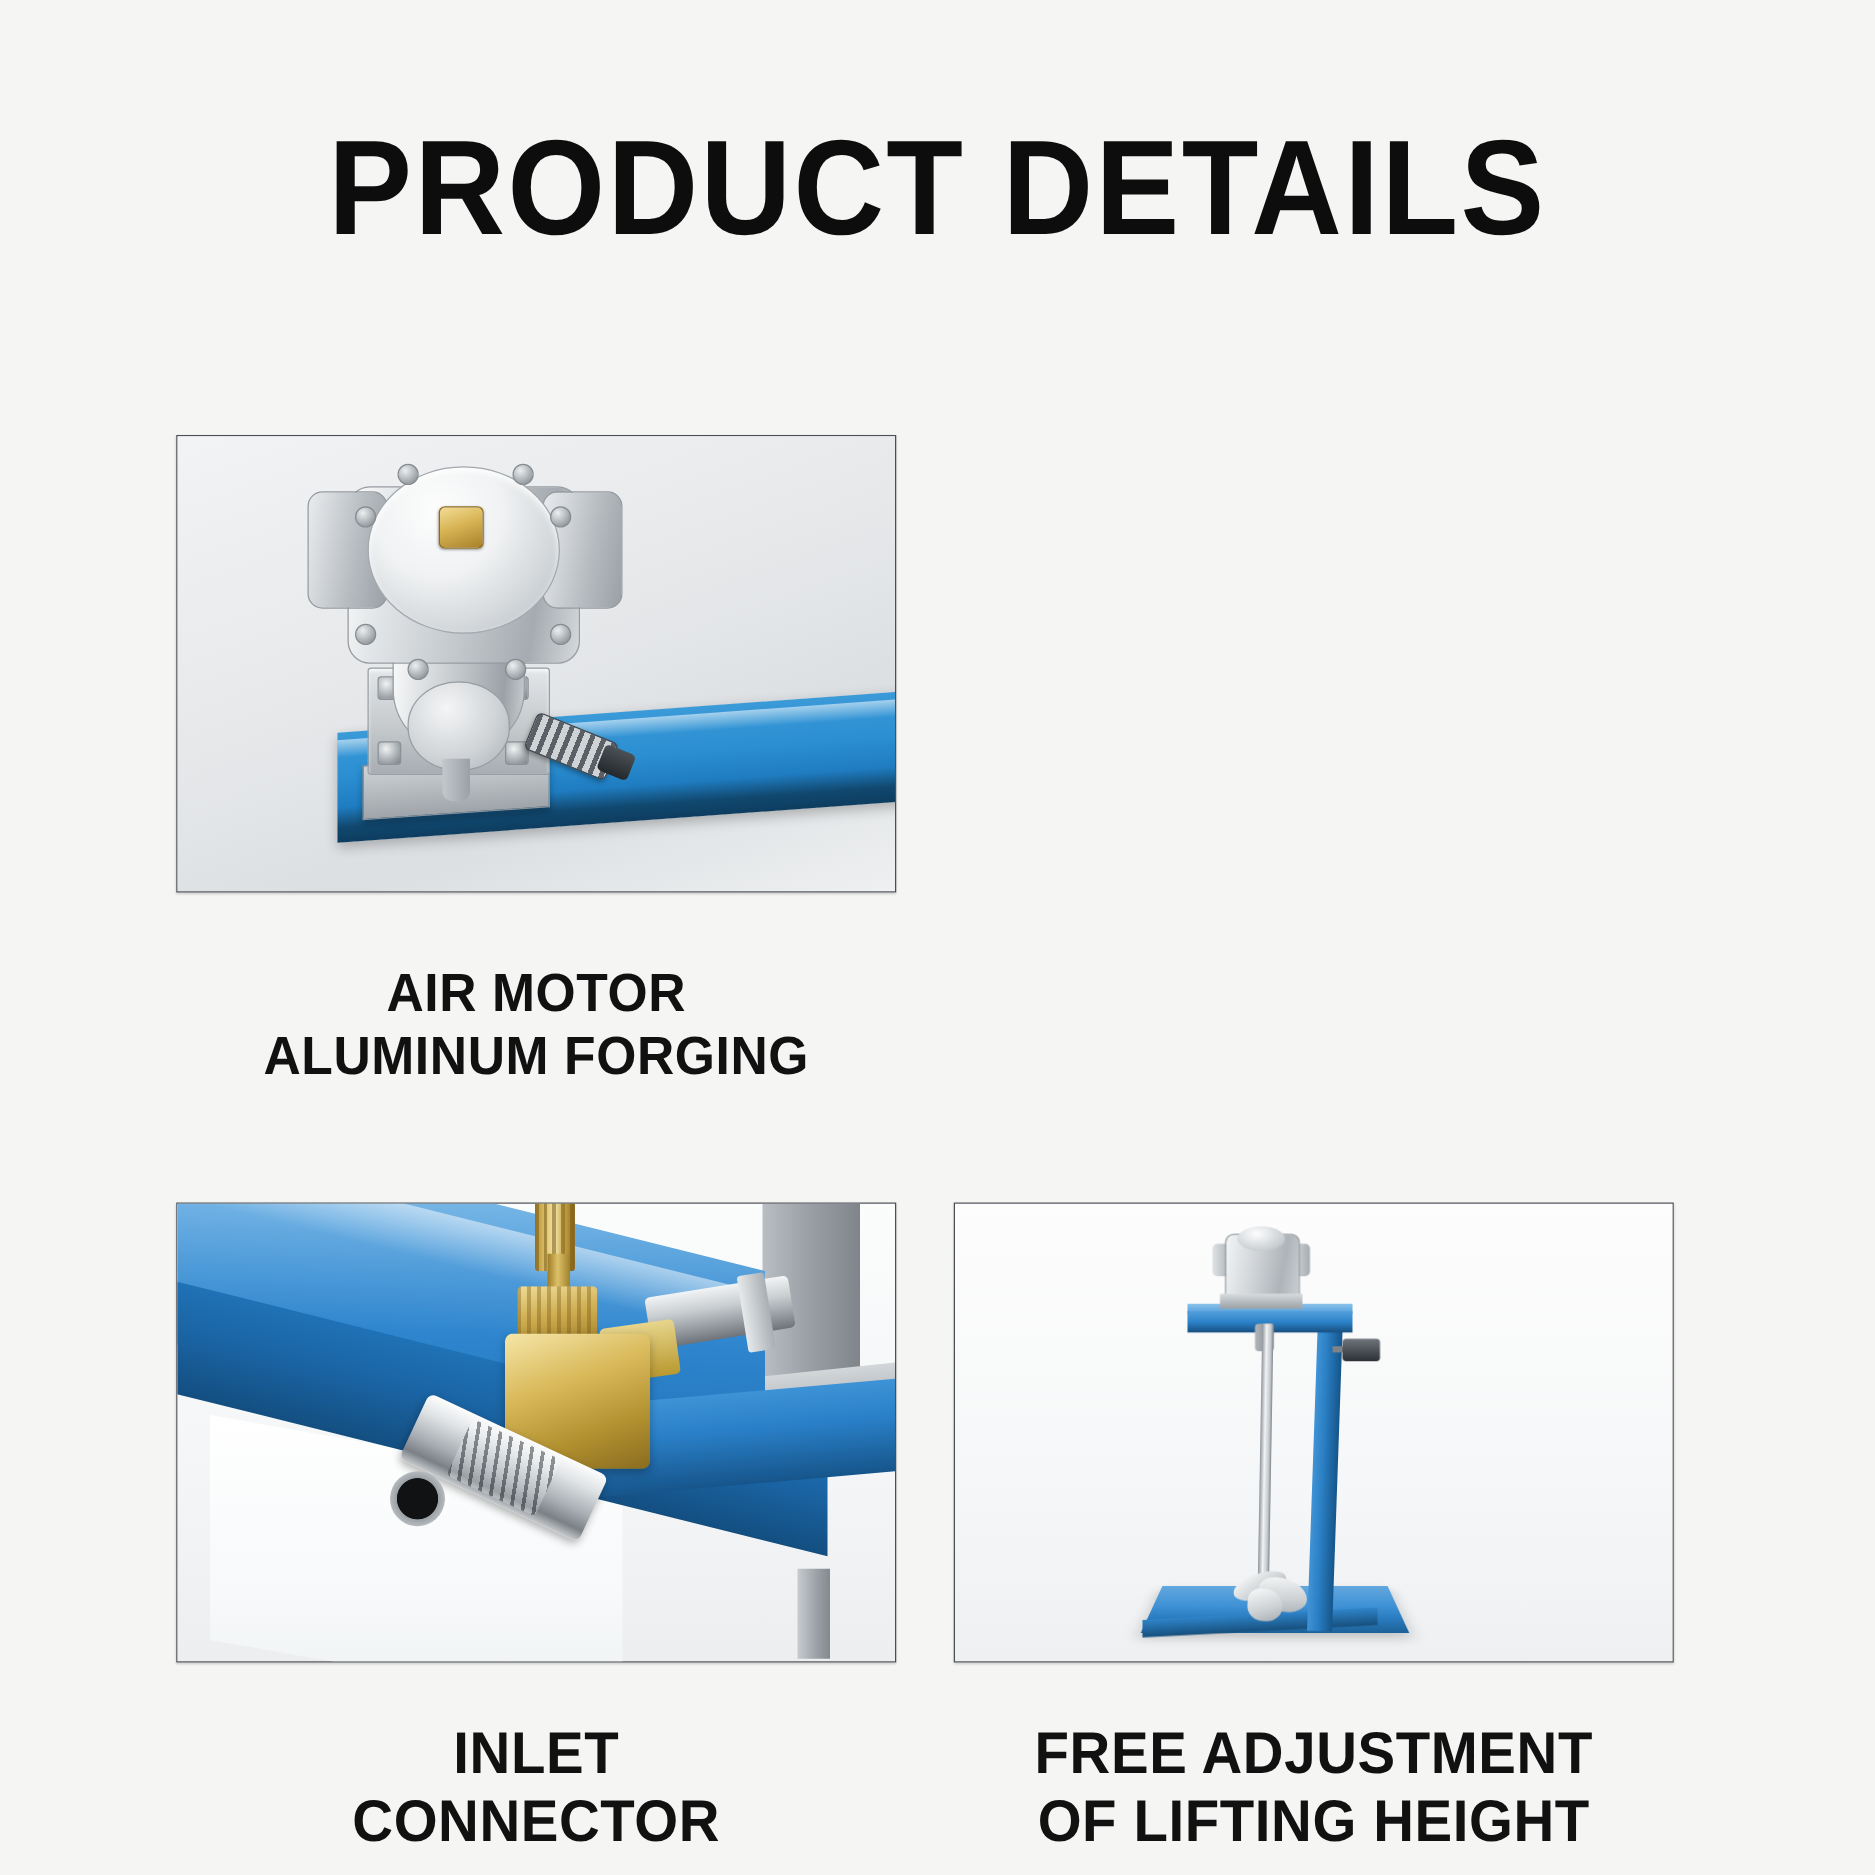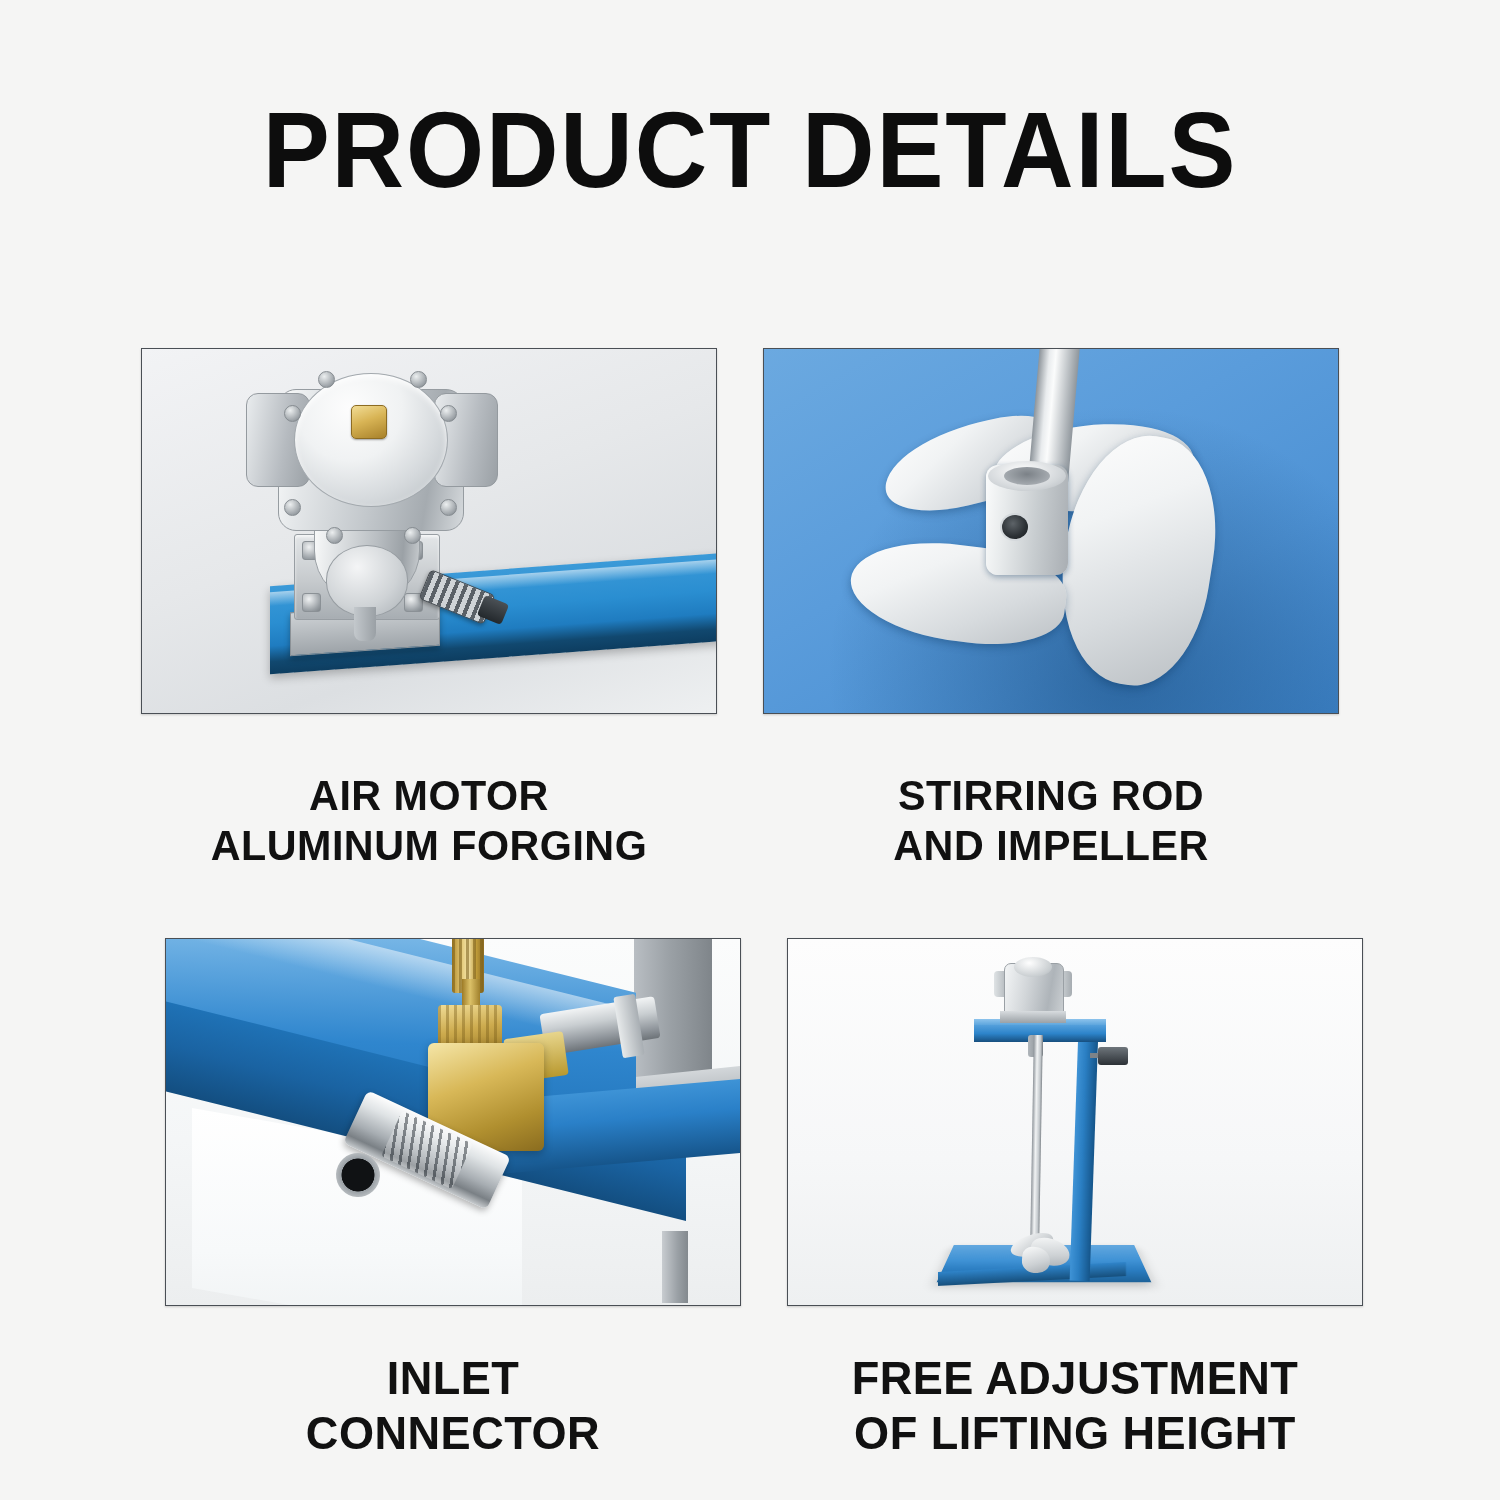--- a/index.html
+++ b/index.html
@@ -44,21 +44,21 @@
     width: 1198px;
     height: 1100px;
   }
   .cell {
     position: absolute;
     width: 576px;
   }
   .cell.c-left  { left: 0; }
   .cell.c-right { left: 622px; }
   .cell.r-top    { top: 12px; }
-  .cell.r-bottom { top: 602px; margin-left: 24px; }
+  .cell.r-bottom { top: 626px; }
 
   .photo-frame {
     position: relative;
     width: 574px;
     height: 364px;
     border: 1px solid #4a4f55;
     background: #ffffff;
     overflow: hidden;
     box-shadow: 0 1px 2px rgba(0,0,0,0.18);
   }
@@ -608,38 +608,20 @@
         <div class="p1-screw s8"></div>
         <div class="p1-knurl"></div>
         <div class="p1-knurl-tip"></div>
       </div>
       <div class="caption">
         <span class="ln">AIR MOTOR</span>
         <span class="ln">ALUMINUM FORGING</span>
       </div>
     </div>
 
-    <div class="cell c-right r-top">
-      <div class="photo-frame">
-        <div class="p2-bg"></div>
-        <div class="p2-blade bl-tl"></div>
-        <div class="p2-blade bl-tr"></div>
-        <div class="p2-shaft"></div>
-        <div class="p2-blade bl-right"></div>
-        <div class="p2-blade bl-bl"></div>
-        <div class="p2-hub"></div>
-        <div class="p2-hub-top"></div>
-        <div class="p2-bore"></div>
-        <div class="p2-setscrew"></div>
-      </div>
-      <div class="caption">
-        <span class="ln">STIRRING ROD</span>
-        <span class="ln">AND IMPELLER</span>
-      </div>
-    </div>
 
     <div class="cell c-left r-bottom">
       <div class="photo-frame">
         <div class="p3-bg"></div>
         <div class="p3-panel"></div>
         <div class="p3-grey-col"></div>
         <div class="p3-grey-shelf"></div>
         <div class="p3-top-rail"></div>
         <div class="p3-apron"></div>
         <div class="p3-right-rail"></div>

